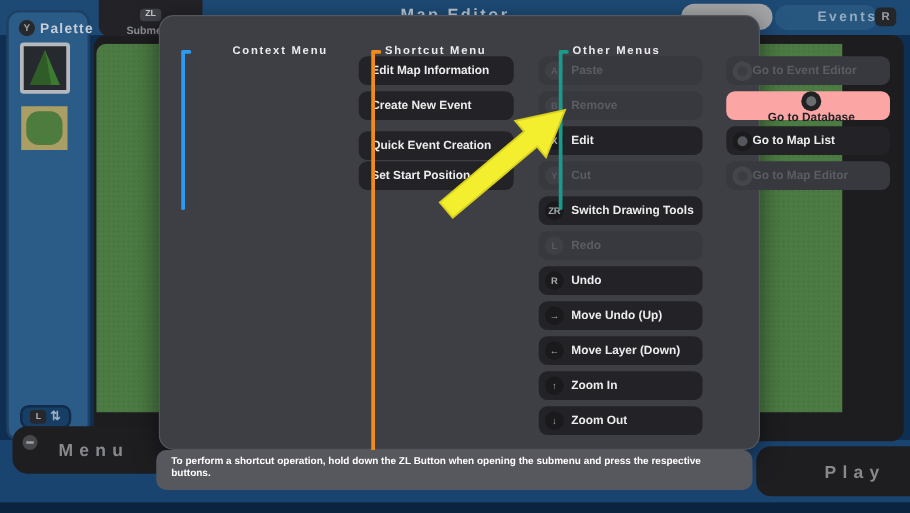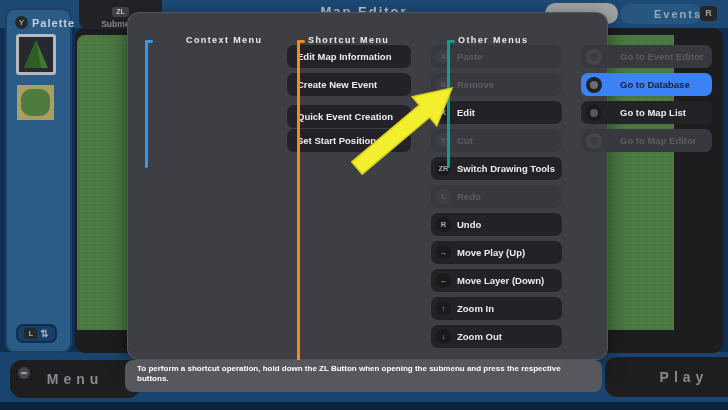--- a/index.html
+++ b/index.html
@@ -63,26 +63,26 @@
   .col-header{position:absolute;color:#ececef;font-weight:bold;font-size:9px;
       letter-spacing:1.4px;top:22px;}
   .accent-bar{position:absolute;width:3px;top:27px;border-radius:2px;}
   .accent-nub{position:absolute;height:3px;width:8px;top:27px;border-radius:2px;}
 
   .menu-item{position:absolute;height:23px;border-radius:7px;background:#232327;
       display:flex;align-items:center;box-sizing:border-box;}
   .menu-item .lbl{color:#eceded;font-weight:bold;font-size:9.5px;white-space:nowrap;}
   .menu-item.disabled{background:#38383f;}
   .menu-item.disabled .lbl{color:#5c5c64;}
-  .menu-item.hl{background:#3b82f6;}
+  .menu-item.hl{background:#fca5a5;flex-direction:column;}
   .menu-item.hl .lbl{color:#232326;}
 
   .ctx{left:159px;width:124px;padding-left:10px;}
   .sc{left:303px;width:131px;padding-left:5px;gap:6px;}
-  .om{left:453px;width:131px;padding-left:5px;gap:18px;}
+  .om{left:453px;width:131px;padding-left:5px;gap:0;}
 
   .badge{min-width:15px;height:15px;border-radius:8px;background:#1a1a1d;color:#a6a9ae;
       font-size:7.5px;font-weight:bold;text-align:center;line-height:15px;
       padding:0 2px;box-sizing:border-box;flex:none;}
   .disabled .badge{background:#3f3f46;color:#5a5a62;}
 
   .stick-icon{width:16px;height:16px;border-radius:50%;background:#1b1b1e;flex:none;
       position:relative;}
   .stick-icon::after{content:"";position:absolute;left:4px;top:4px;width:8px;height:8px;
       border-radius:50%;background:#55575c;}
@@ -92,21 +92,21 @@
   .hl .stick-icon::after{background:#6a6c70;}
 
   
   #modal-footer{left:125px;top:360px;width:477px;height:32px;background:#57575e;
       border-radius:8px;z-index:6;box-sizing:border-box;padding:4px 12px 0 12px;}
   #modal-footer p{margin:0;color:#ffffff;font-size:8px;line-height:10px;font-weight:bold;}
 
   
   #bottom-strip{left:0;top:352px;width:728px;height:50px;background:#1a4470;z-index:0;}
   #bottom-edge{left:0;top:402px;width:728px;height:8px;background:#0a2440;z-index:0;}
-  #menu-button{left:10px;top:360px;width:130px;height:38px;background:#1e1e21;
+  #menu-button{left:10px;top:341px;width:130px;height:38px;background:#1e1e21;
       border-radius:12px;z-index:4;text-decoration:underline;}
   #menu-button .minus{position:absolute;left:8px;top:7px;width:12px;height:12px;
       border-radius:50%;background:#45474b;}
   #menu-button .minus::after{content:"";position:absolute;left:3px;top:5px;width:6px;
       height:2px;background:#9b9ea2;}
   .bar-btn-label{position:absolute;left:0;right:0;top:0;bottom:0;display:flex;
       align-items:center;justify-content:center;color:#87898d;font-weight:bold;
       font-size:14px;letter-spacing:5px;}
   #play-button{left:605px;top:357px;width:112px;height:40px;background:#1e1e21;
       border-radius:12px;z-index:4;padding-left:46px;}
@@ -200,21 +200,21 @@
   <div class="menu-item sc disabled" style="top:172px;">
       <span class="badge">L</span>
       <span class="lbl">Redo</span>
     </div>
   <div class="menu-item sc" style="top:200px;">
       <span class="badge">R</span>
       <span class="lbl">Undo</span>
     </div>
   <div class="menu-item sc" style="top:228px;">
       <span class="badge">→</span>
-      <span class="lbl">Move Play (Up)</span>
+      <span class="lbl">Move Undo (Up)</span>
     </div>
   <div class="menu-item sc" style="top:256px;">
       <span class="badge">←</span>
       <span class="lbl">Move Layer (Down)</span>
     </div>
   <div class="menu-item sc" style="top:284px;">
       <span class="badge">↑</span>
       <span class="lbl">Zoom In</span>
     </div>
   <div class="menu-item sc" style="top:312px;">

